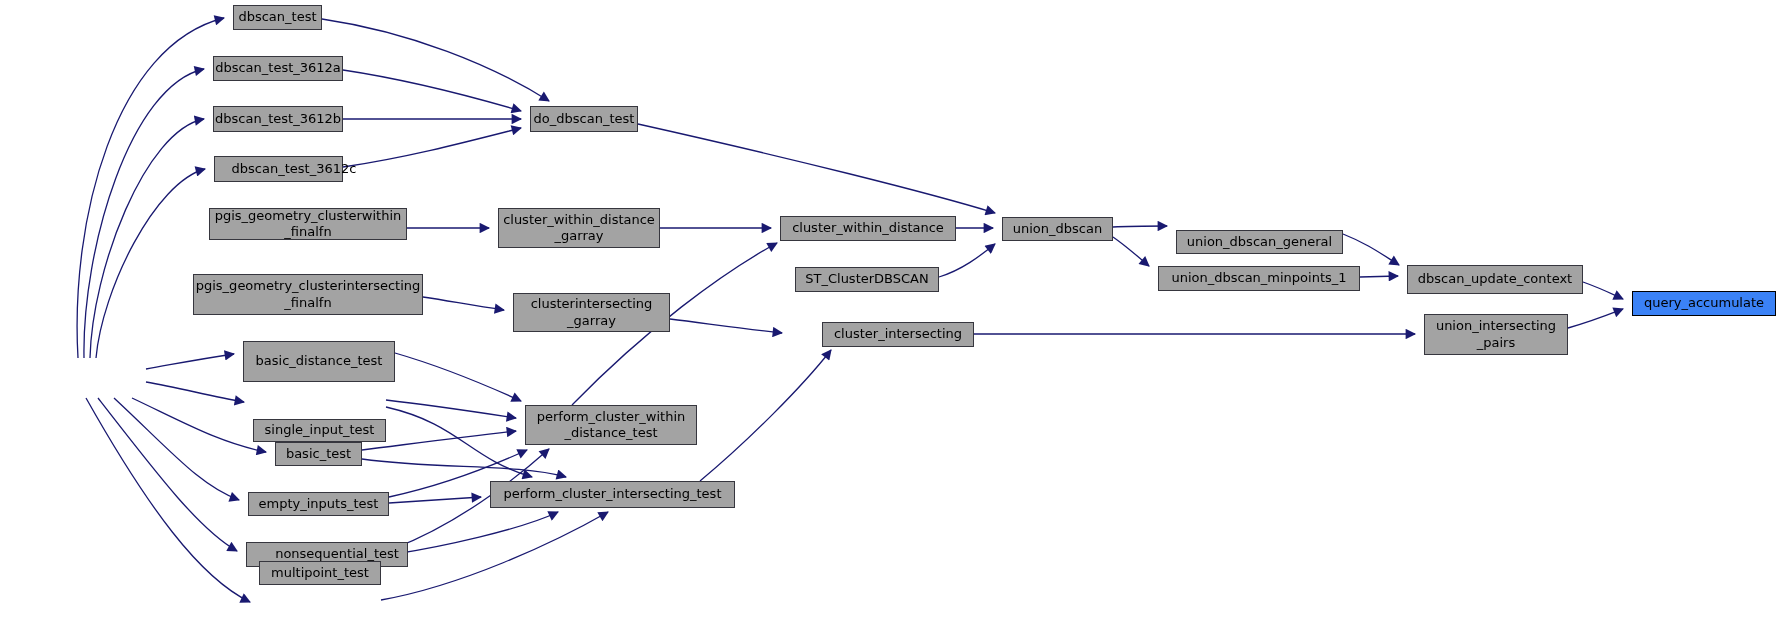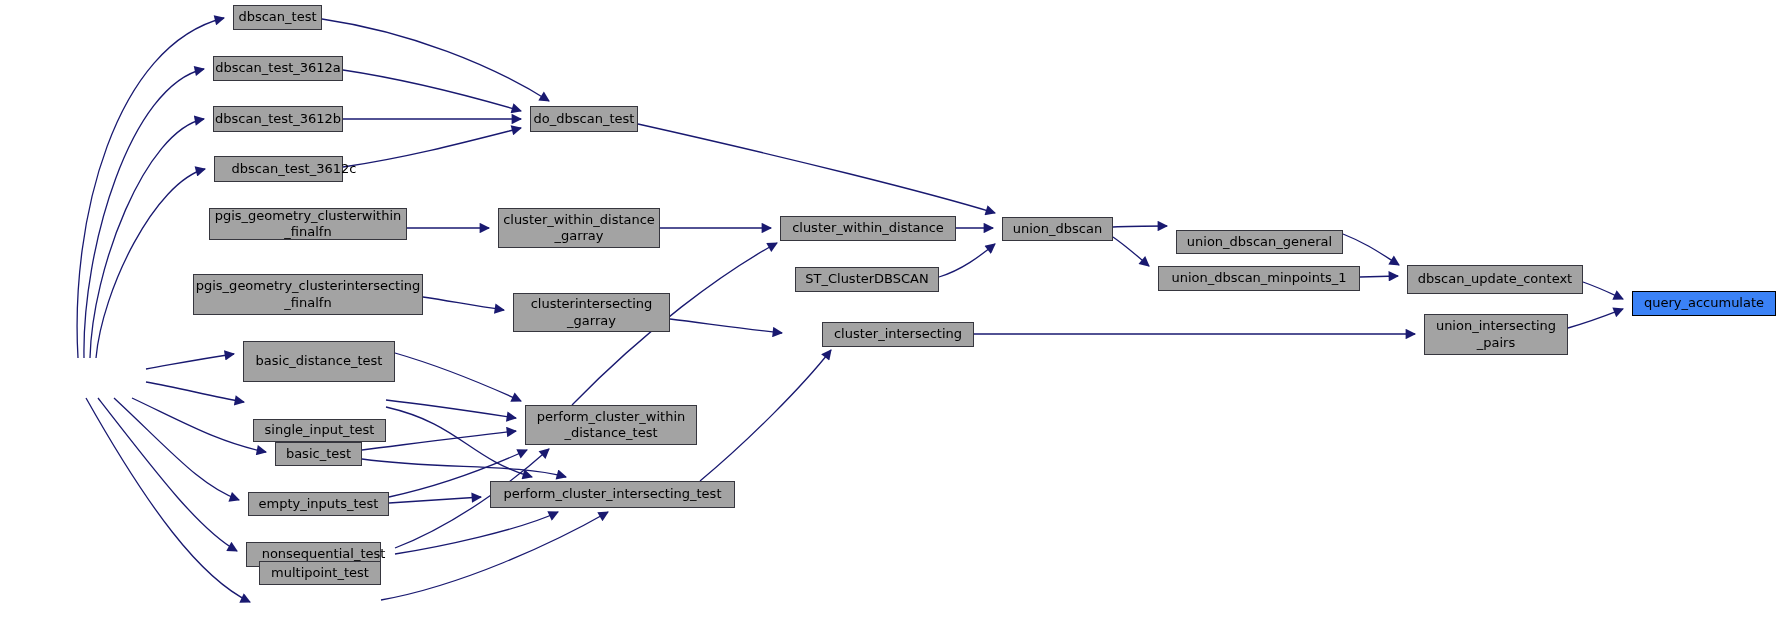--- a/index.html
+++ b/index.html
@@ -93,19 +93,19 @@
   <div class="node" style="left:1176px;top:214px;width:167px;height:24px;margin-top:16px;">union_dbscan_general</div>
   <div class="node" style="left:1158px;top:266px;width:202px;height:25px;">union_dbscan_minpoints_1</div>
   <div class="node" style="left:1407px;top:265px;width:176px;height:29px;text-align:right;">dbscan_update_context</div>
   <div class="node" style="left:1424px;top:314px;width:144px;height:41px;">union_intersecting
 _pairs</div>
   <div class="node hl" style="left:1632px;top:291px;width:144px;height:25px;">query_accumulate</div>
   <div class="node" style="left:243px;top:341px;width:152px;height:41px;">basic_distance_test</div>
   <div class="node" style="left:253px;top:411px;width:133px;height:23px;margin-top:8px;">single_input_test</div>
   <div class="node" style="left:275px;top:442px;width:87px;height:24px;text-align:center;">basic_test</div>
   <div class="node" style="left:248px;top:492px;width:141px;height:24px;">empty_inputs_test</div>
-  <div class="node" style="left:246px;top:542px;width:135px;height:25px;padding-left:20px;">nonsequential_test</div>
+  <div class="node" style="left:246px;top:542px;width:162px;height:25px;padding-left:20px;">nonsequential_test</div>
   <div class="node" style="left:259px;top:561px;width:122px;height:24px;">multipoint_test</div>
   <div class="node" style="left:490px;top:481px;width:245px;height:27px;">perform_cluster_intersecting_test</div>
   <div class="node" style="left:525px;top:405px;width:172px;height:40px;">perform_cluster_within
 _distance_test</div>
 
 </div>
 
 </body></html>

